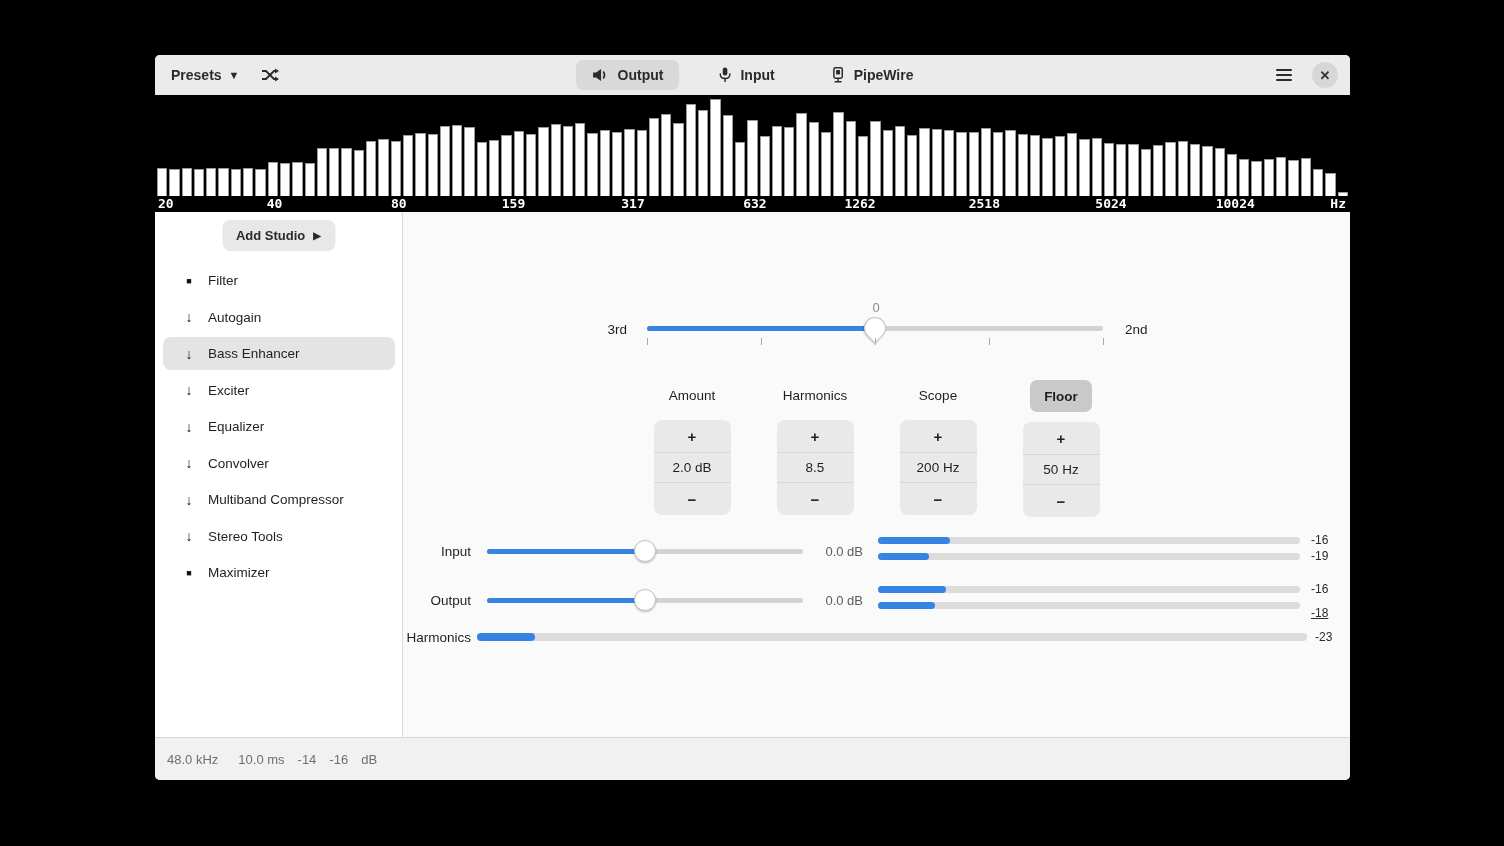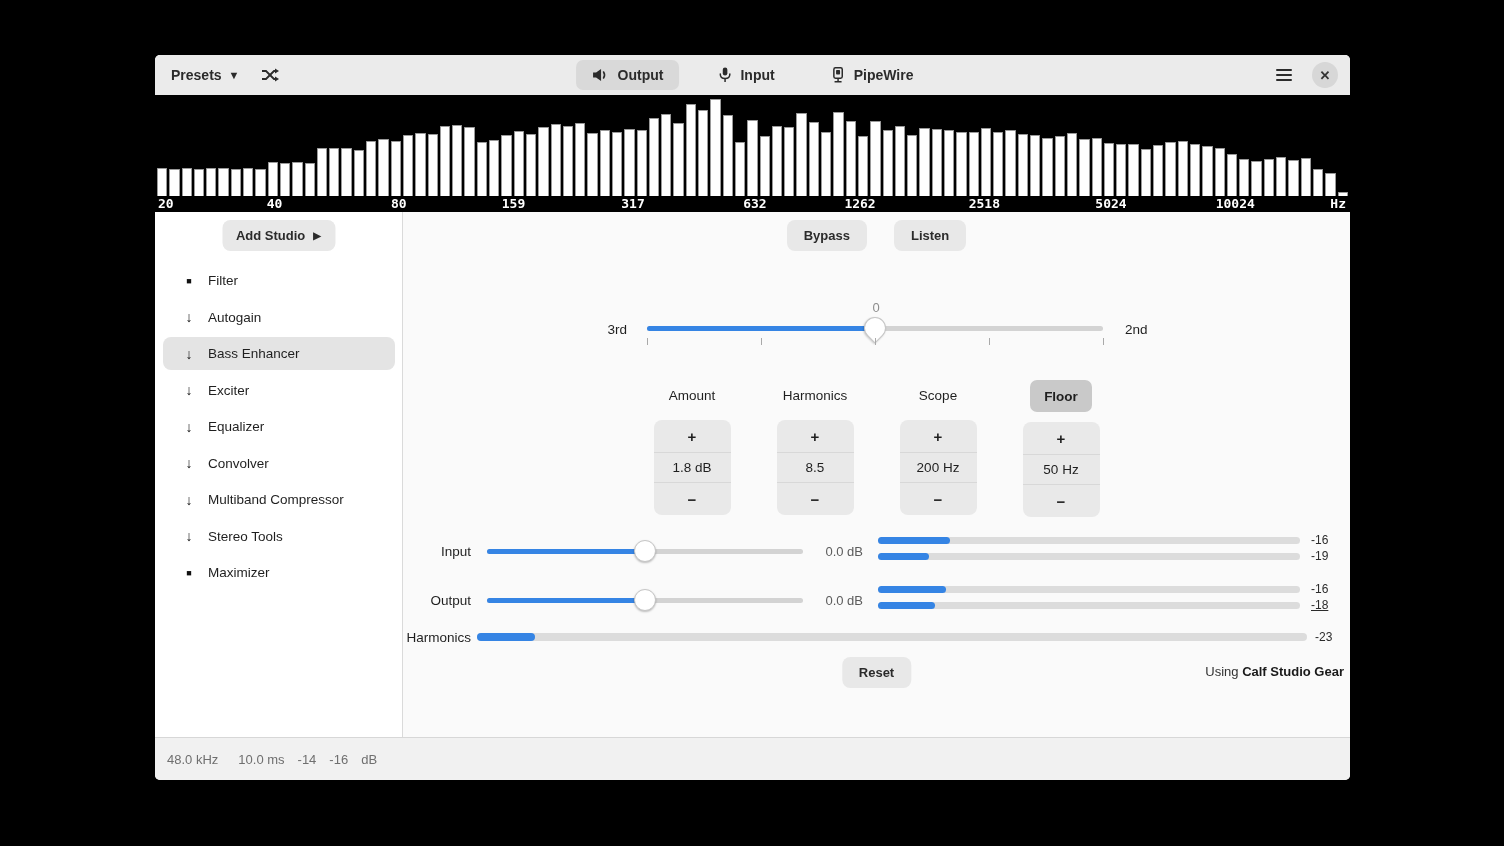--- a/index.html
+++ b/index.html
@@ -325,24 +325,20 @@
             <span>Stereo Tools</span>
           </div>
           <div class="plugin-item">
             <span class="p-icon sq">■</span>
             <span>Maximizer</span>
           </div>
         </div>
     </div>
 
     <div class="main">
-      <div class="row-buttons">
-        <div class="gbtn">Bypass</div>
-        <div class="gbtn">Listen</div>
-      </div>
 
 
       <div class="blend">
         <div class="blend-zero">0</div>
         <div class="blend-side left">3rd</div>
         <div class="blend-side right">2nd</div>
         <div class="blend-track">
           <div class="blend-fill" id="blend-fill" style="width: 50%;"></div>
           <div class="blend-pin" id="blend-pin" style="left: 50%;"></div>
         </div>
@@ -353,21 +349,21 @@
             <i style="left:75%"></i>
             <i style="left:100%"></i>
         </div>
       </div>
 
       <div class="controls" id="controls">
           <div class="ctrl-col">
             <div class="ctrl-label">Amount</div>
             <div class="spinbox">
               <div class="spin-plus">+</div>
-              <div class="spin-value">1.8 dB</div>
+              <div class="spin-value">2.0 dB</div>
               <div class="spin-minus">−</div>
             </div>
           </div>
           <div class="ctrl-col">
             <div class="ctrl-label">Harmonics</div>
             <div class="spinbox">
               <div class="spin-plus">+</div>
               <div class="spin-value">8.5</div>
               <div class="spin-minus">−</div>
             </div>
@@ -410,43 +406,36 @@
         </div>
 
       <div class="harm-row">
         <div class="lv-label">Harmonics</div>
         <div class="harm-meter">
           <div class="meter-fill" id="harm-fill" style="width: 7%;"></div>
         </div>
         <div class="harm-db">-23</div>
       </div>
 
-      <div class="row-reset">
-        <div class="reset-btn">Reset</div>
-        <div class="using">
-          <span>Using</span>
-          <b>Calf Studio Gear</b>
-        </div>
-      </div>
     <div class="meter" style="top: 325px; position: absolute;">
           <div class="meter-fill" style="width: 17%;"></div>
         </div>
         <div class="meter-db" style="top: 321px;">-16</div>
         <div class="meter" style="top: 341px; position: absolute;">
           <div class="meter-fill" style="width: 12%;"></div>
         </div>
         <div class="meter-db" style="top: 337px;">-19</div>
         <div class="meter" style="top: 374px; position: absolute;">
           <div class="meter-fill" style="width: 16%;"></div>
         </div>
         <div class="meter-db" style="top: 370px;">-16</div>
         <div class="meter" style="top: 390px; position: absolute;">
           <div class="meter-fill" style="width: 13.5%;"></div>
         </div>
-        <div class="meter-db" style="top: 386px; text-decoration: underline;">-18</div>
+        <div class="meter-db" style="top: 394px; text-decoration: underline;">-18</div>
       </div>
   </div>
 
   <div class="bottombar">
     <div class="statusline">
       <span>48.0 kHz</span>
       <span class="tight">10.0 ms</span>
       <span class="tight">-14</span>
       <span class="tight">-16</span>
       <span class="last">dB</span>

